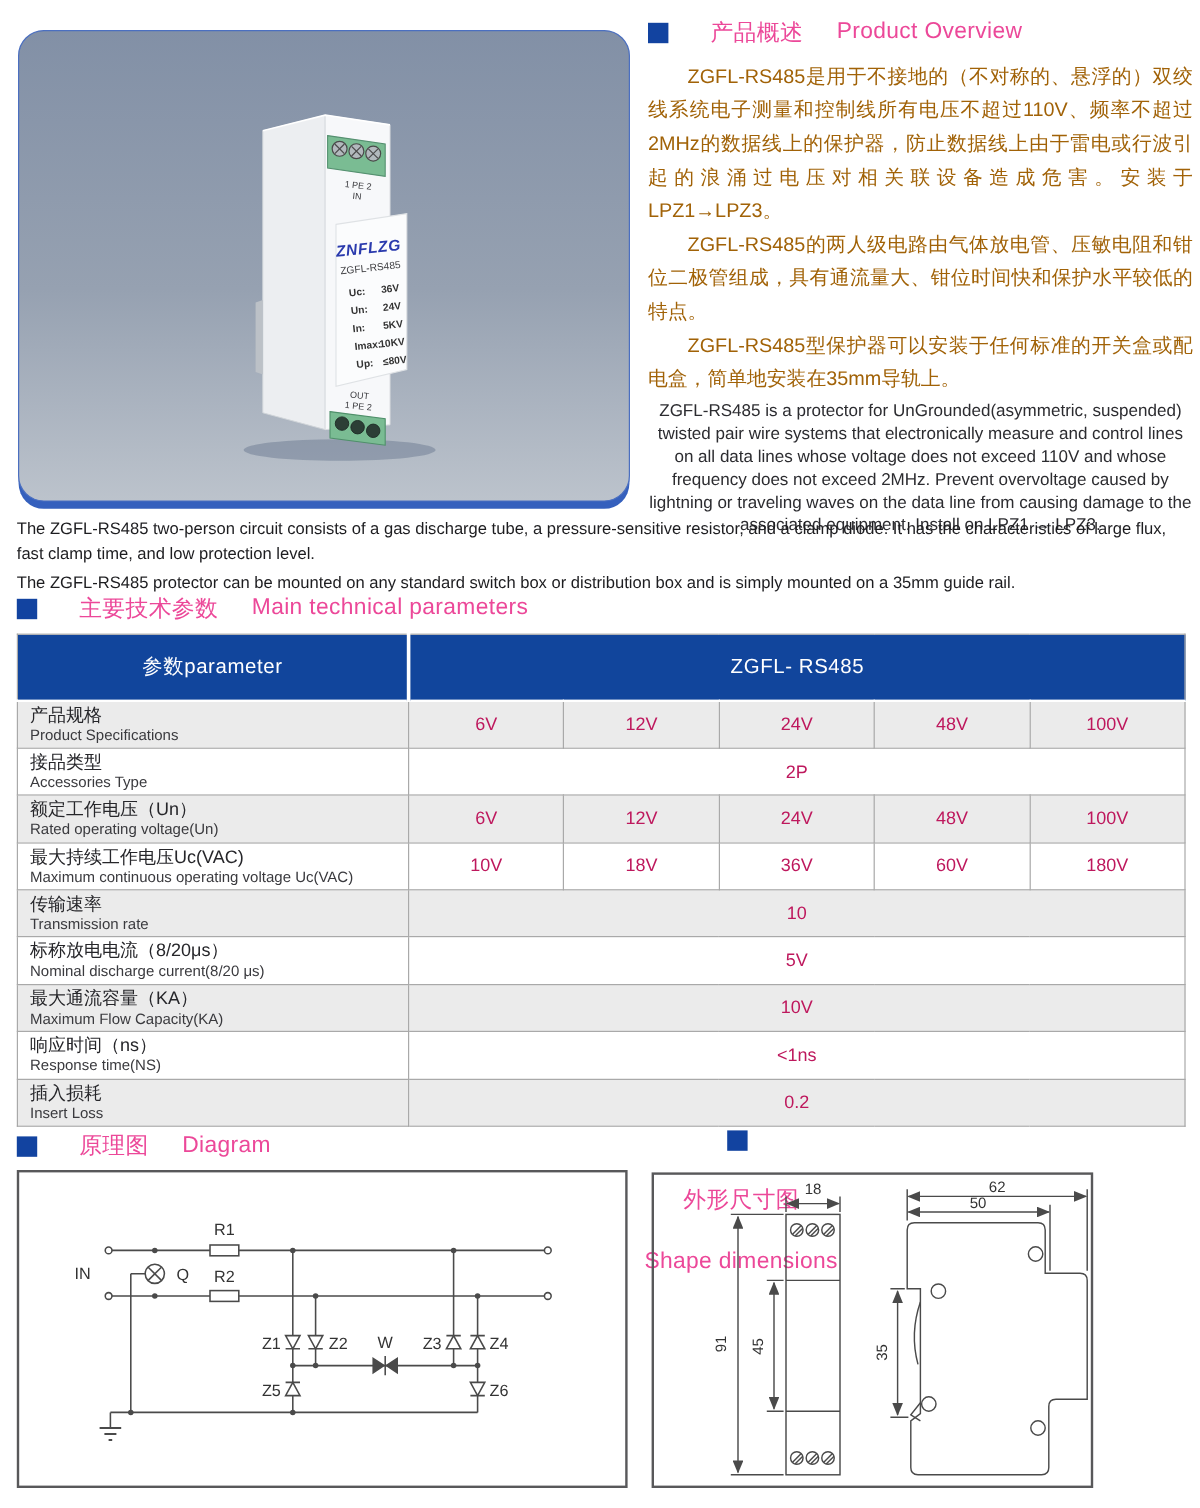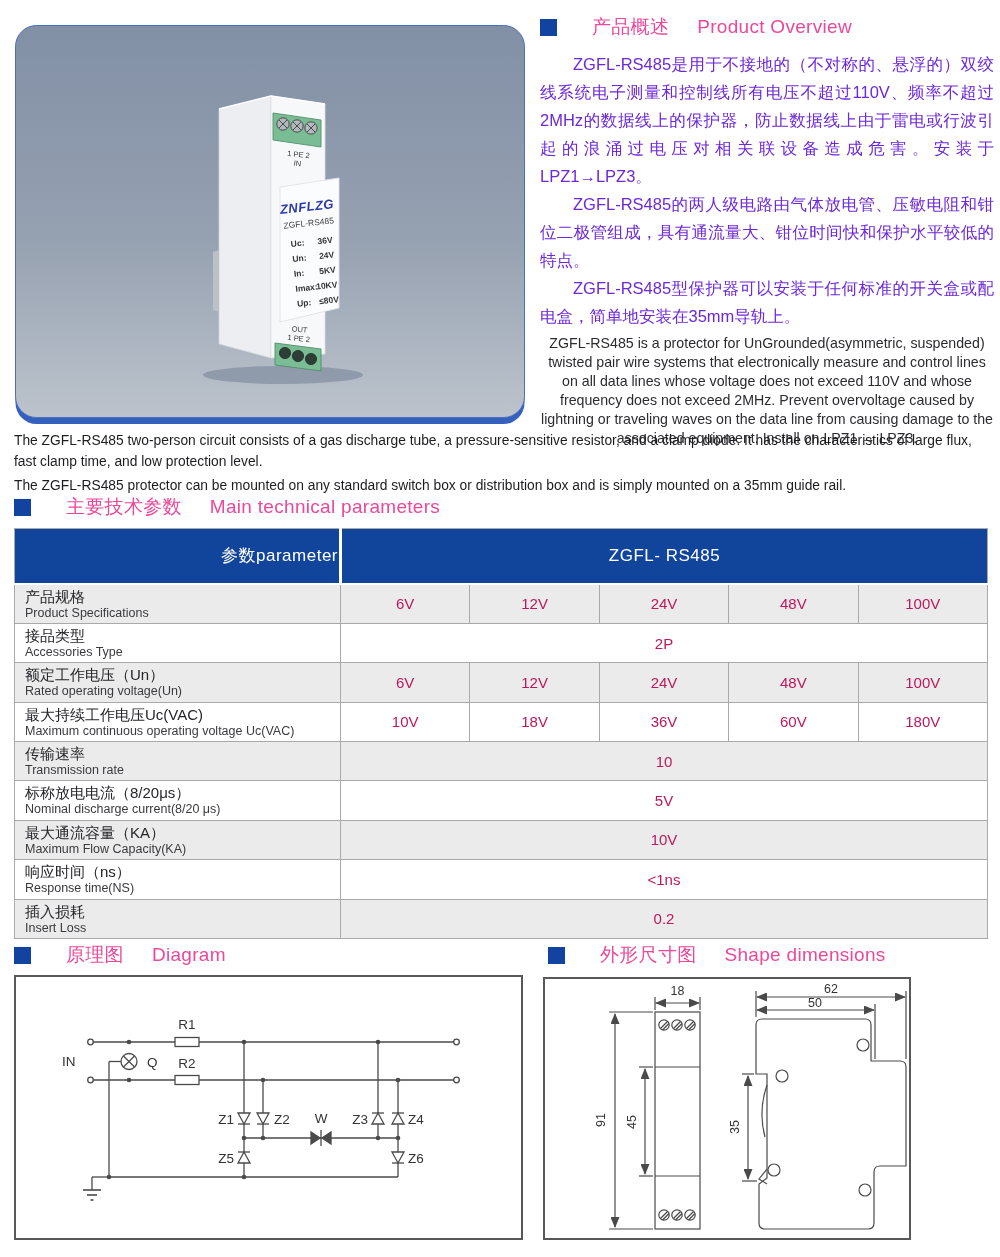--- a/index.html
+++ b/index.html
@@ -5,46 +5,46 @@
   html,body{margin:0;padding:0;background:#fff;}
   .page{position:relative;width:1000px;height:1257px;background:#fff;overflow:hidden;
         font-family:"Liberation Sans",sans-serif;color:#222;}
   
   .sec{position:absolute;display:flex;align-items:center;margin:0;font-size:19px;
        font-weight:500;color:#ec4899;letter-spacing:.3px;white-space:nowrap;gap:28px;}
   .sec .sq{display:inline-block;width:17px;height:17px;background:#1243a0;margin-right:7px;flex:0 0 auto;}
   
   .overview{position:absolute;left:540px;top:14px;width:454px;}
   .overview .sec{position:static;margin-bottom:10px;}
-  .ov-zh{margin:0;font-size:16.5px;line-height:1.7;color:#6d28d9;text-align:justify;text-indent:2em;}
+  .ov-zh{margin:0;font-size:16.5px;line-height:1.7;color:#a16207;text-align:justify;text-indent:2em;}
   .ov-en{margin:4px 0 0 0;font-size:14.2px;line-height:1.33;color:#2c2c30;text-align:center;}
   
   .photo-wrap{position:absolute;left:15px;top:25px;width:510px;height:400px;}
   
   .below-photo{position:absolute;left:14px;top:431px;width:978px;}
   .below-photo p{margin:0 0 4px 0;font-size:13.8px;line-height:1.5;color:#1d1d20;}
   
   .params{position:absolute;left:14px;top:528px;width:974px;border-collapse:collapse;table-layout:fixed;
           border:1px solid #a9a9a9;}
   .params col.c0{width:326px;}
   .params th{background:#11459c;color:#fff;font-weight:400;font-size:17px;letter-spacing:.5px;}
   .params thead tr{height:55px;}
-  .params th.hp{border-right:3px solid #fff;text-align:right;}
+  .params th.hp{border-right:3px solid #fff;}
   .params th{border-bottom:2px solid #fff;}
   .params tbody tr{height:38.5px;}
   .params td{border:1px solid #a9a9a9;padding:0;}
   .params td.lab{padding:3px 10px;vertical-align:middle;margin-top:47px;}
   .params .zh{font-size:15px;color:#26262a;line-height:1.2;}
   .params .en{font-size:12.5px;color:#3a3a3e;line-height:1.15;}
   .params td.val{text-align:center;font-size:15px;color:#be185d;}
   .params tr.g{background:#ebebeb;}
   .params tr.w{background:#ffffff;}
   
   .diagram-heading{left:14px;top:942px;}
-  .dims-heading{left:548px;top:942px;}
+  .dims-heading{left:537px;top:942px;flex-direction:column;}
   .diagram-box{position:absolute;left:14px;top:975px;width:509px;height:265px;border:2px solid #58585a;box-sizing:border-box;}
   .dims-box{position:absolute;left:543px;top:977px;width:368px;height:263px;border:2px solid #58585a;box-sizing:border-box;}
   svg text{font-family:"Liberation Sans",sans-serif;}
 </style>
 </head>
 <body>
 
 <div class="page">
 
   <div class="photo-wrap">

